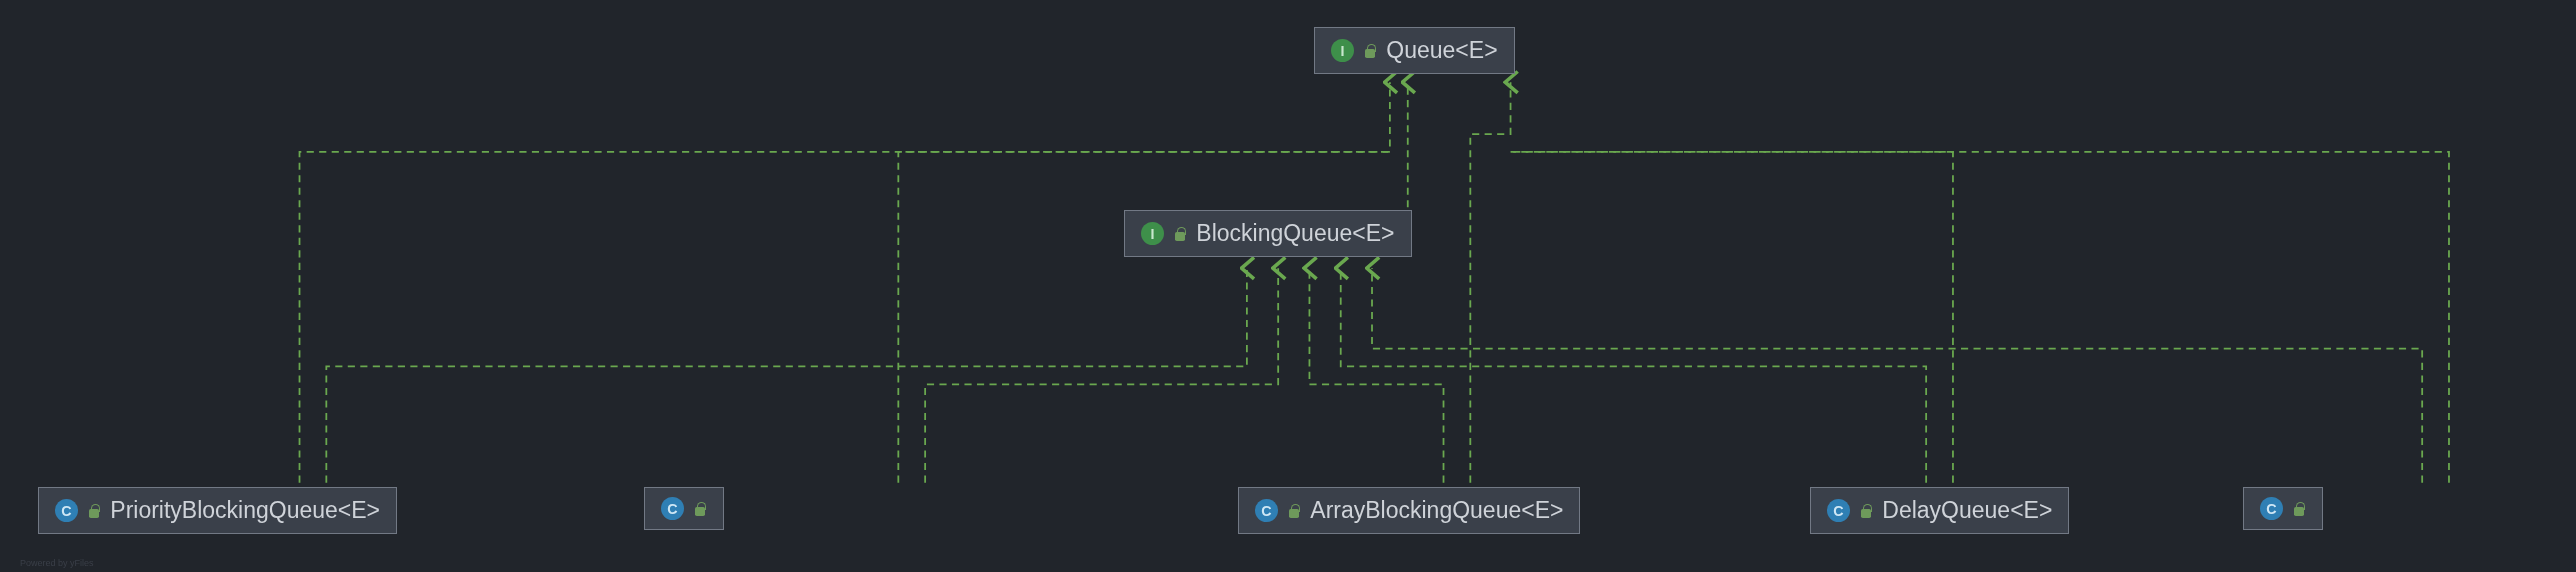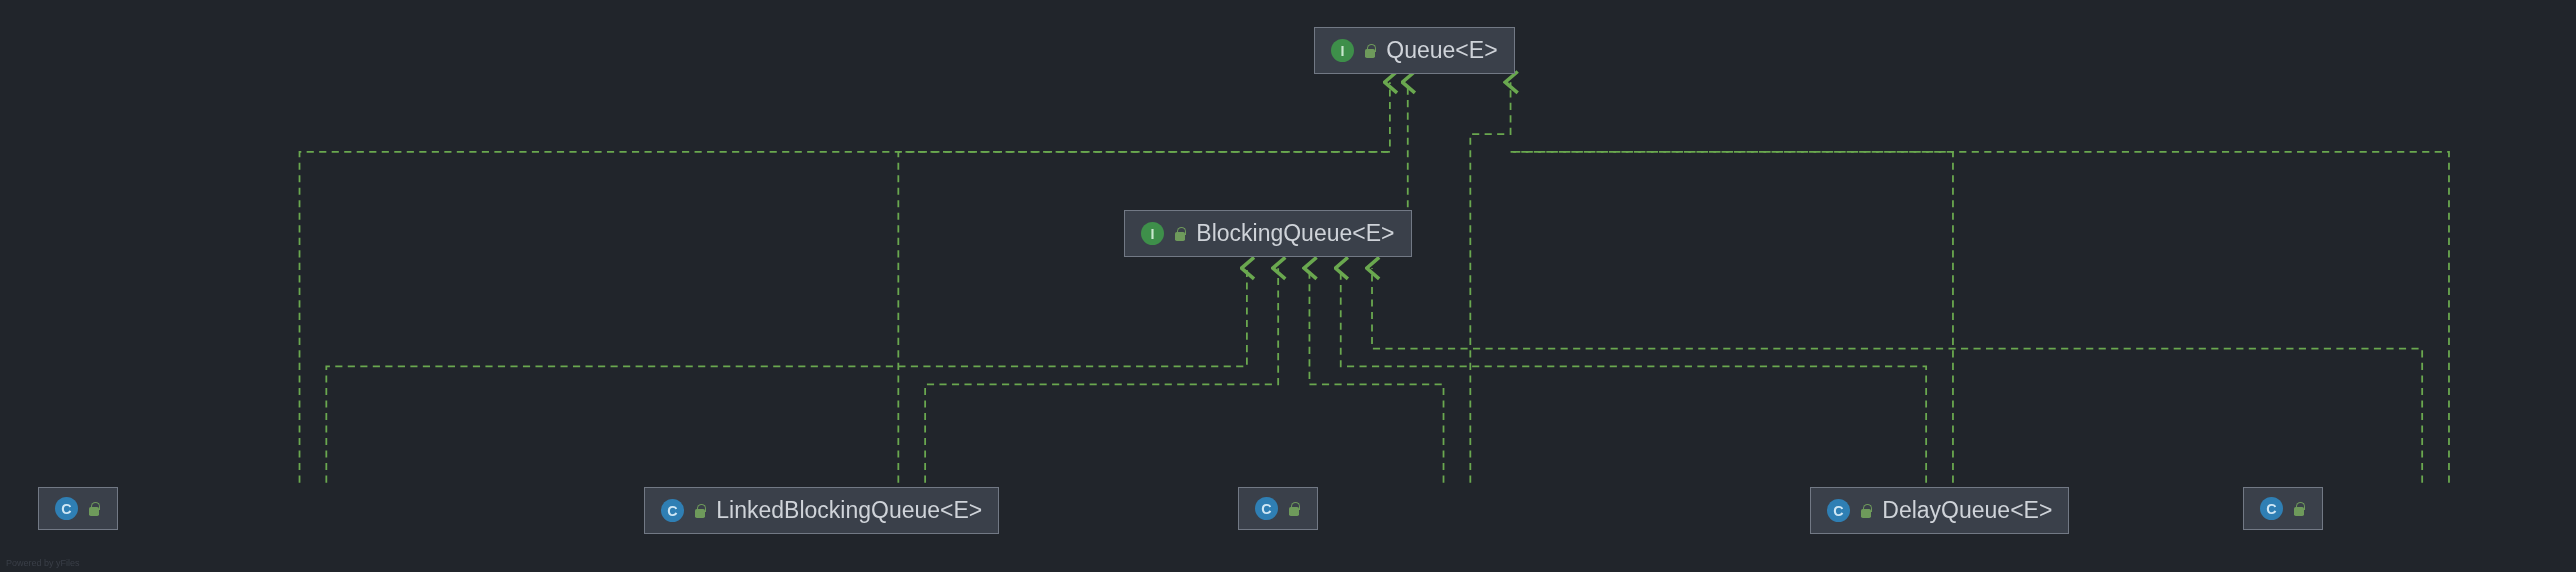--- a/index.html
+++ b/index.html
@@ -66,21 +66,21 @@
     left: 3.6px;
     top: 0.9px;
     width: 7.2px;
     height: 7.2px;
     border: 1.8px solid #6e9a5b;
     border-bottom: none;
     border-radius: 5.4px 5.4px 0 0;
   }
   .watermark {
     position: absolute;
-    left: 6px;
+    left: 20px;
     bottom: 3.6px;
     font-size: 9px;
     color: #3a3f48;
   }
 </style>
 </head>
 <body>
 
 <svg class="connectors" viewBox="0 0 2882 640" width="2576" height="572">
   <defs>
@@ -123,31 +123,32 @@
 
 <div class="node" style="left:1124px; top:210px;">
   <span class="badge badge-i">I</span>
   <span class="lock"></span>
   <span>BlockingQueue&lt;E&gt;</span>
 </div>
 
 <div class="node" style="left:38px; top:487px;">
   <span class="badge badge-c">C</span>
   <span class="lock"></span>
+  <span>PriorityBlockingQueue&lt;E&gt;</span>
 </div>
 
 <div class="node" style="left:644px; top:487px;">
   <span class="badge badge-c">C</span>
   <span class="lock"></span>
-  <span>LinkedBlockingQueue&lt;E&gt;</span>
 </div>
 
 <div class="node" style="left:1238px; top:487px;">
   <span class="badge badge-c">C</span>
   <span class="lock"></span>
+  <span>ArrayBlockingQueue&lt;E&gt;</span>
 </div>
 
 <div class="node" style="left:1810px; top:487px;">
   <span class="badge badge-c">C</span>
   <span class="lock"></span>
   <span>DelayQueue&lt;E&gt;</span>
 </div>
 
 <div class="node" style="left:2243px; top:487px;">
   <span class="badge badge-c">C</span>

